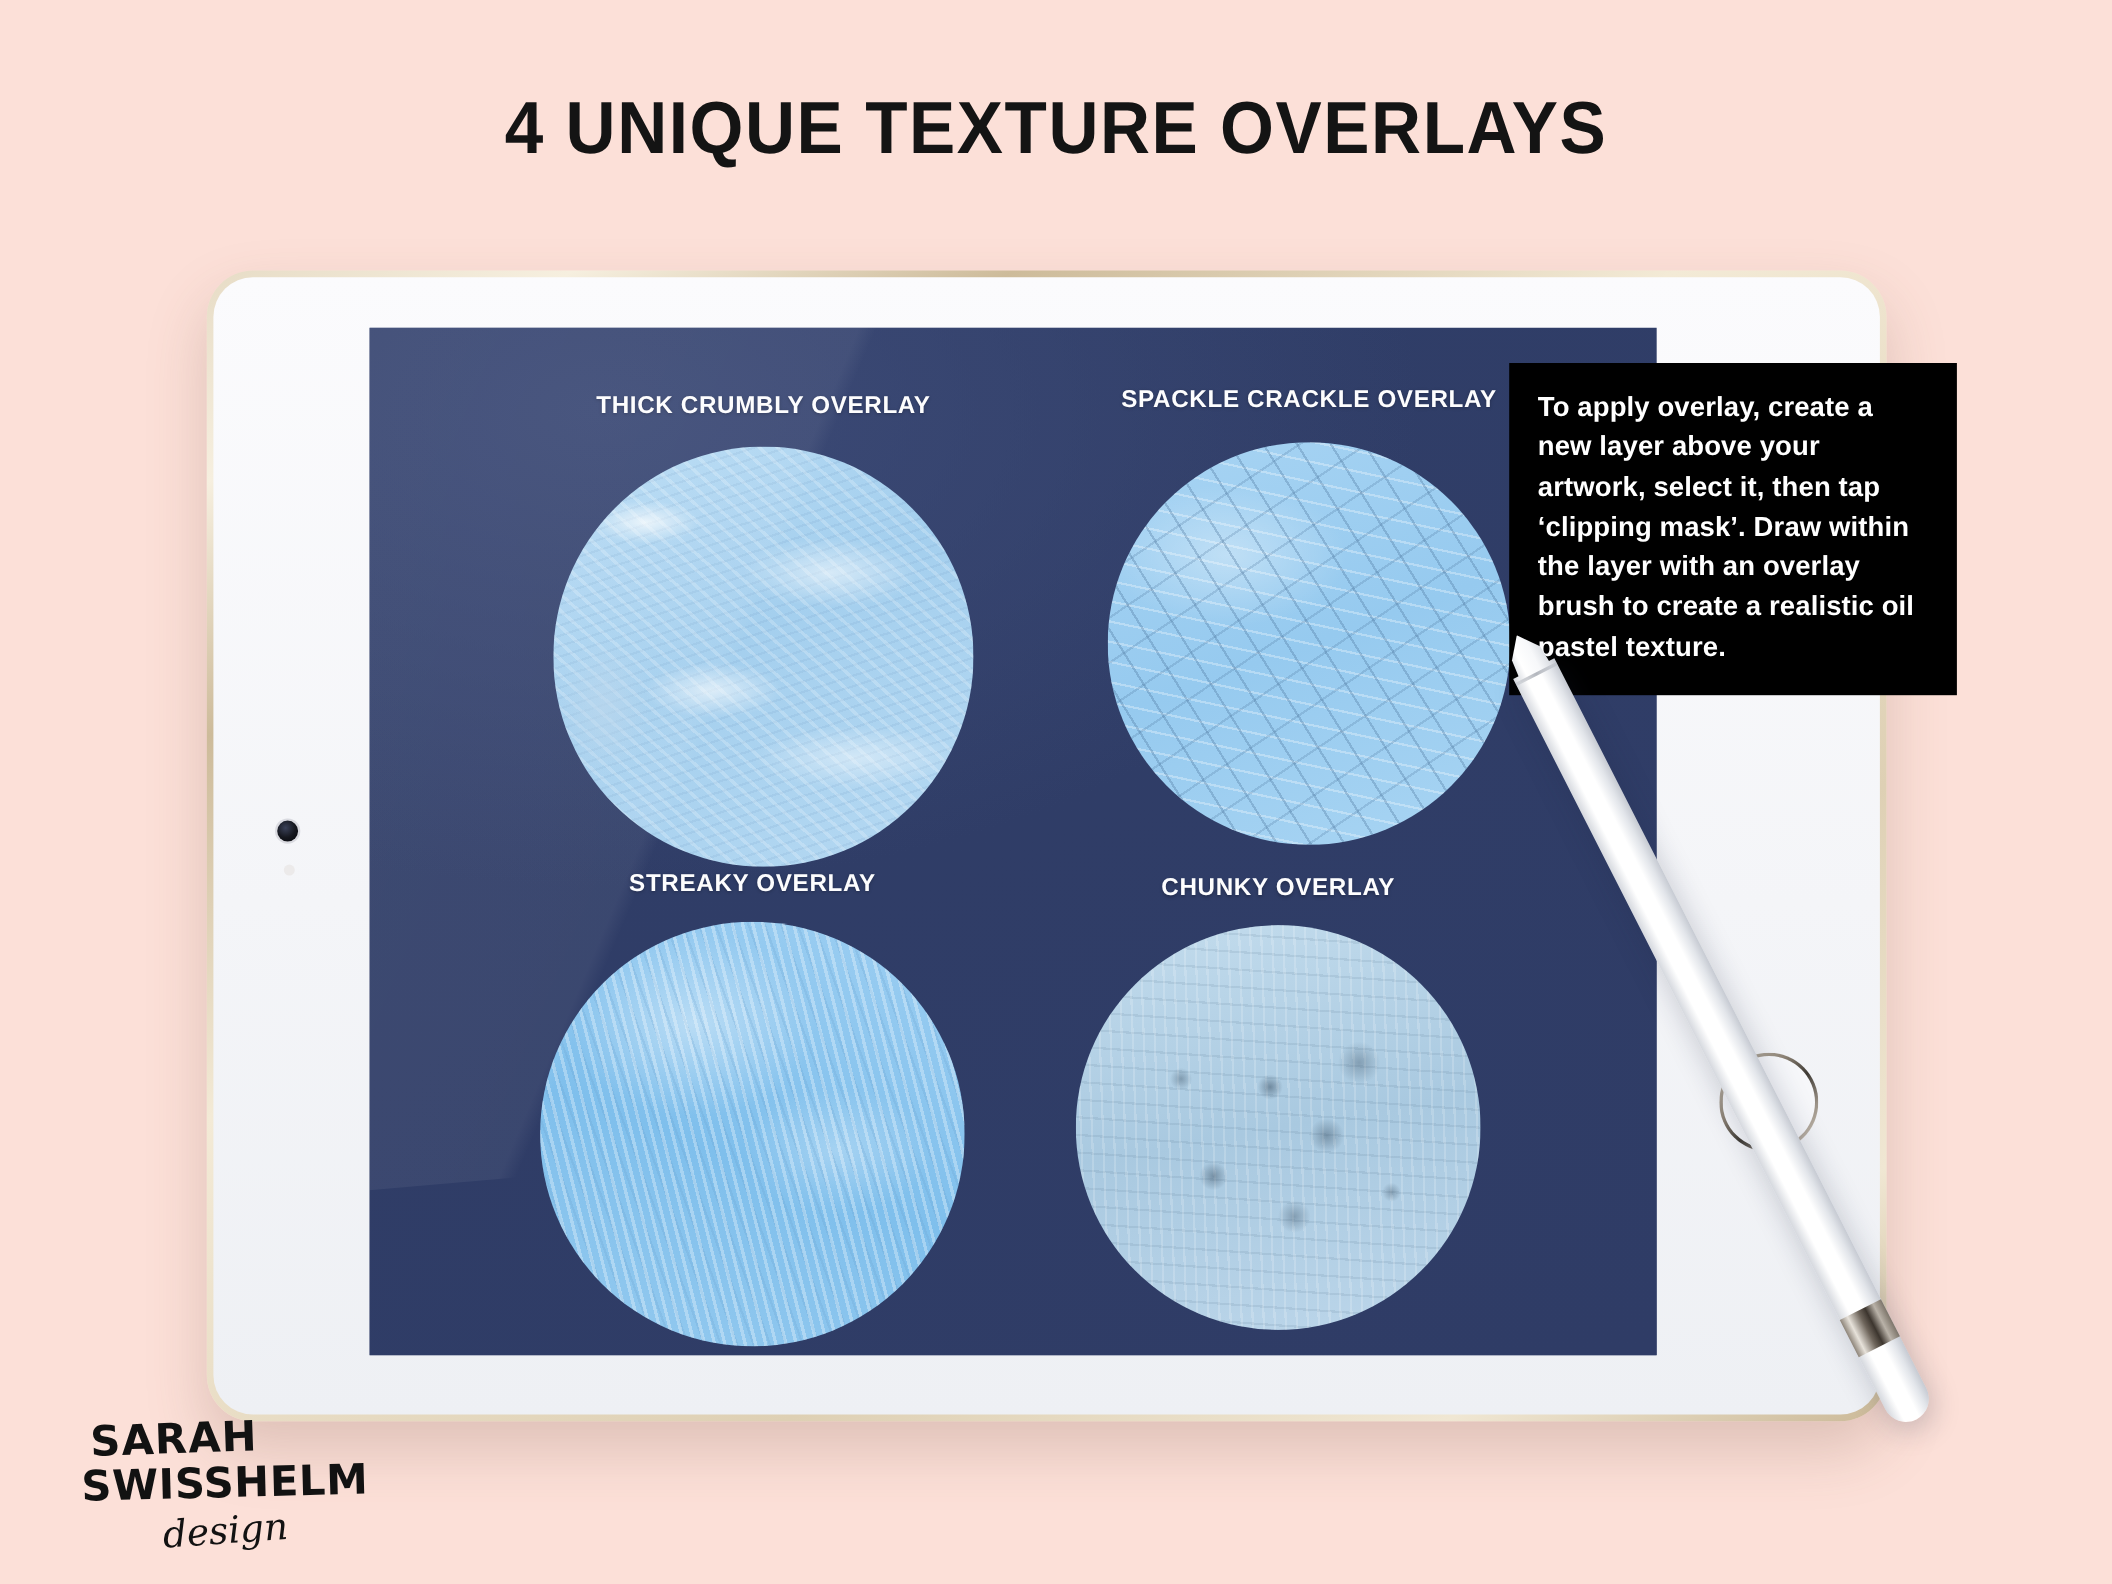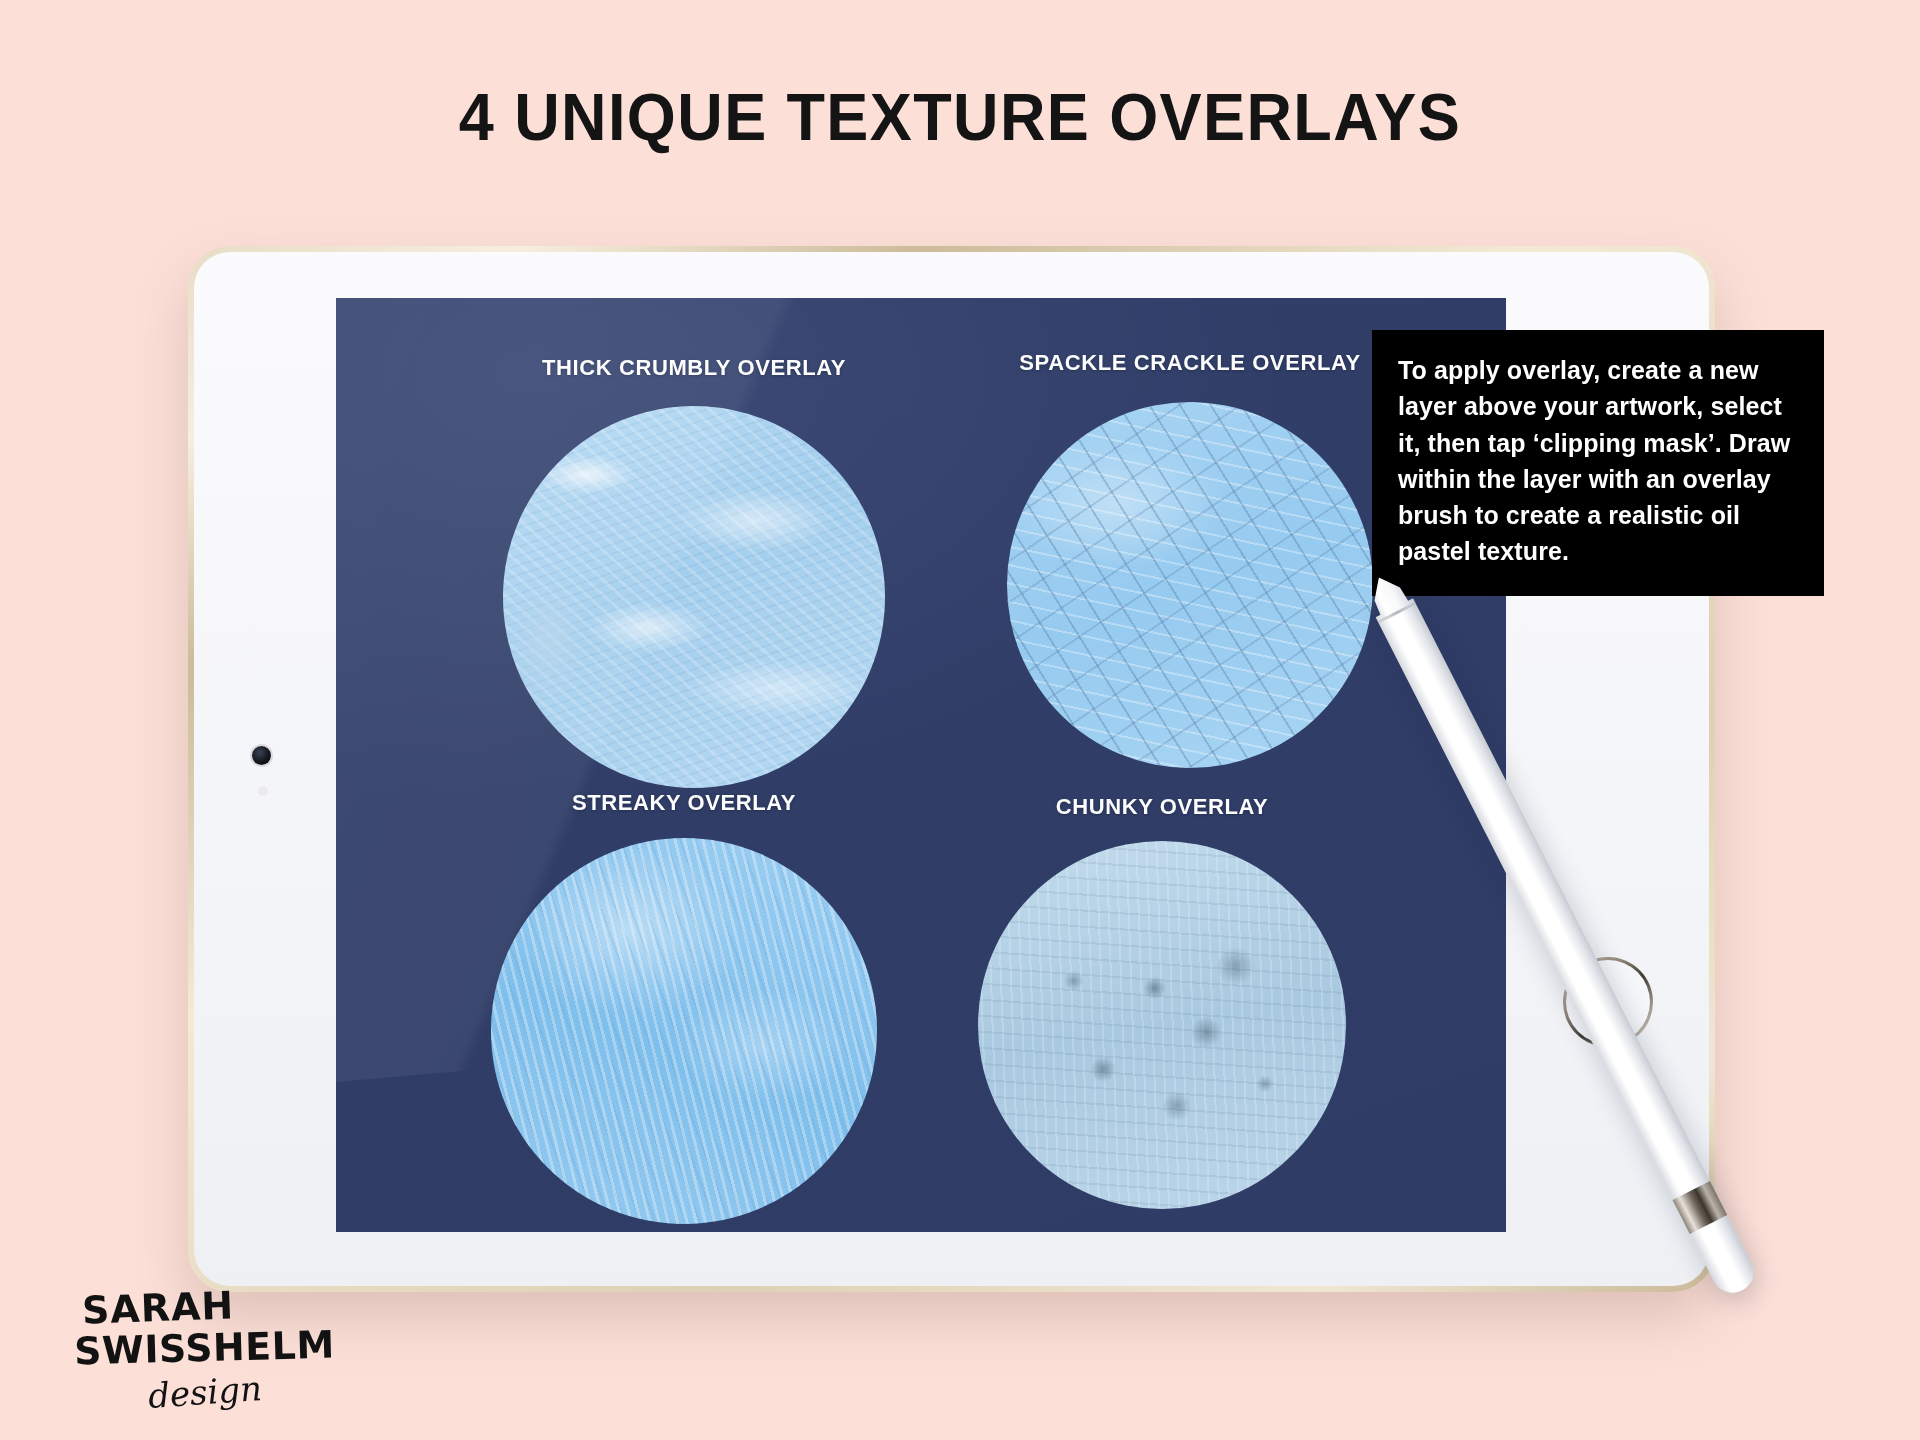--- a/index.html
+++ b/index.html
@@ -141,21 +141,21 @@
       radial-gradient(circle 12px at 78% 66%, rgba(62,84,104,.40) 0%, rgba(62,84,104,0) 72%),
       repeating-linear-gradient(88deg, rgba(255,255,255,.18) 0 2px, rgba(255,255,255,0) 2px 10px),
       repeating-linear-gradient(4deg, rgba(90,120,145,.14) 0 2px, rgba(90,120,145,0) 2px 16px),
       linear-gradient(170deg,#c3dced 0%,#a9c9e0 50%,#bcd6ea 100%);
   }
 
   
   #callout{
     position:absolute;
     left:1372px;top:330px;
-    width:452px;
+    width:407px;
     background:#000000;
     padding:22px 26px 26px 26px;
     box-sizing:border-box;
   }
   #callout p{
     margin:0;
     color:#ffffff;
     font-weight:bold;
     font-size:25px;
     line-height:1.45;

